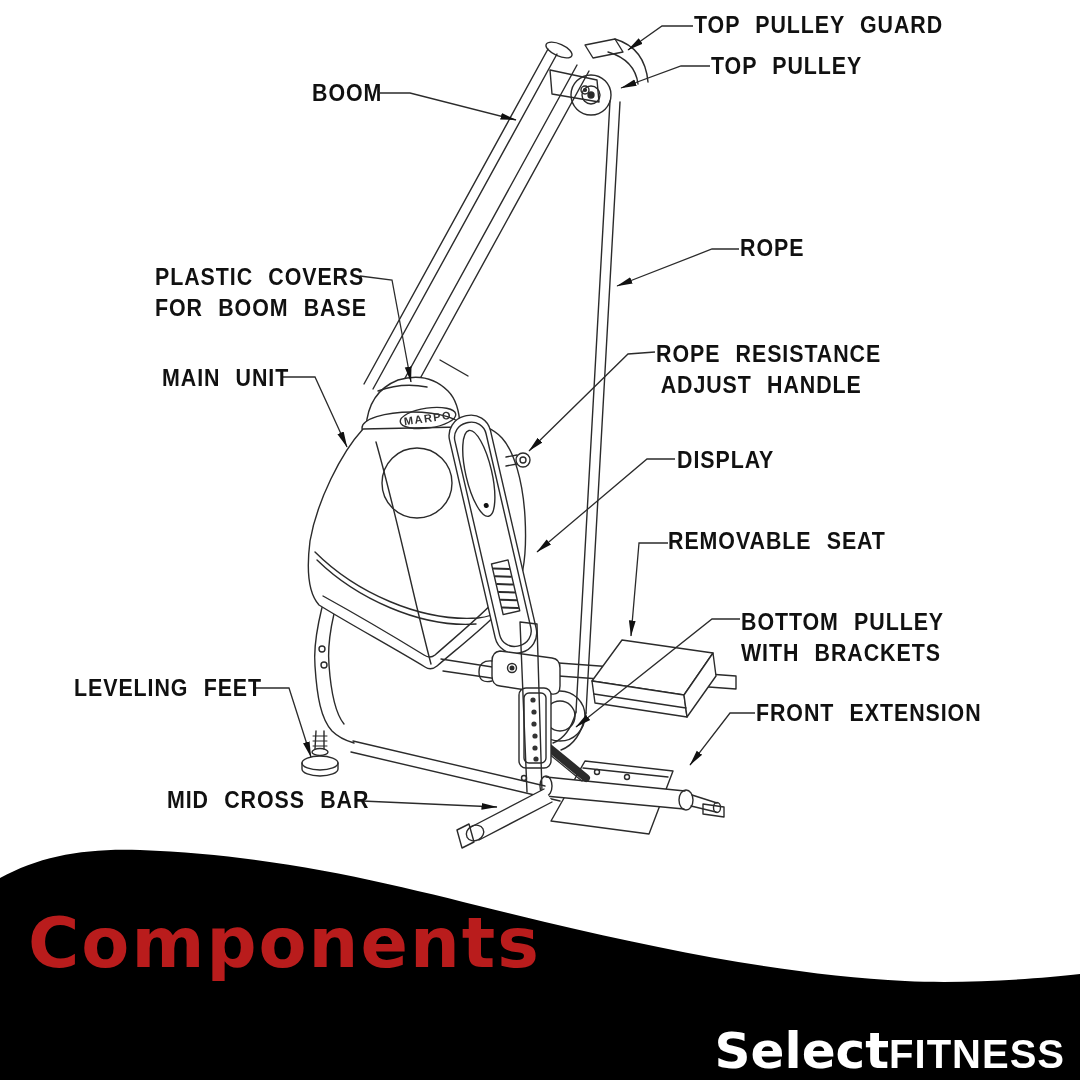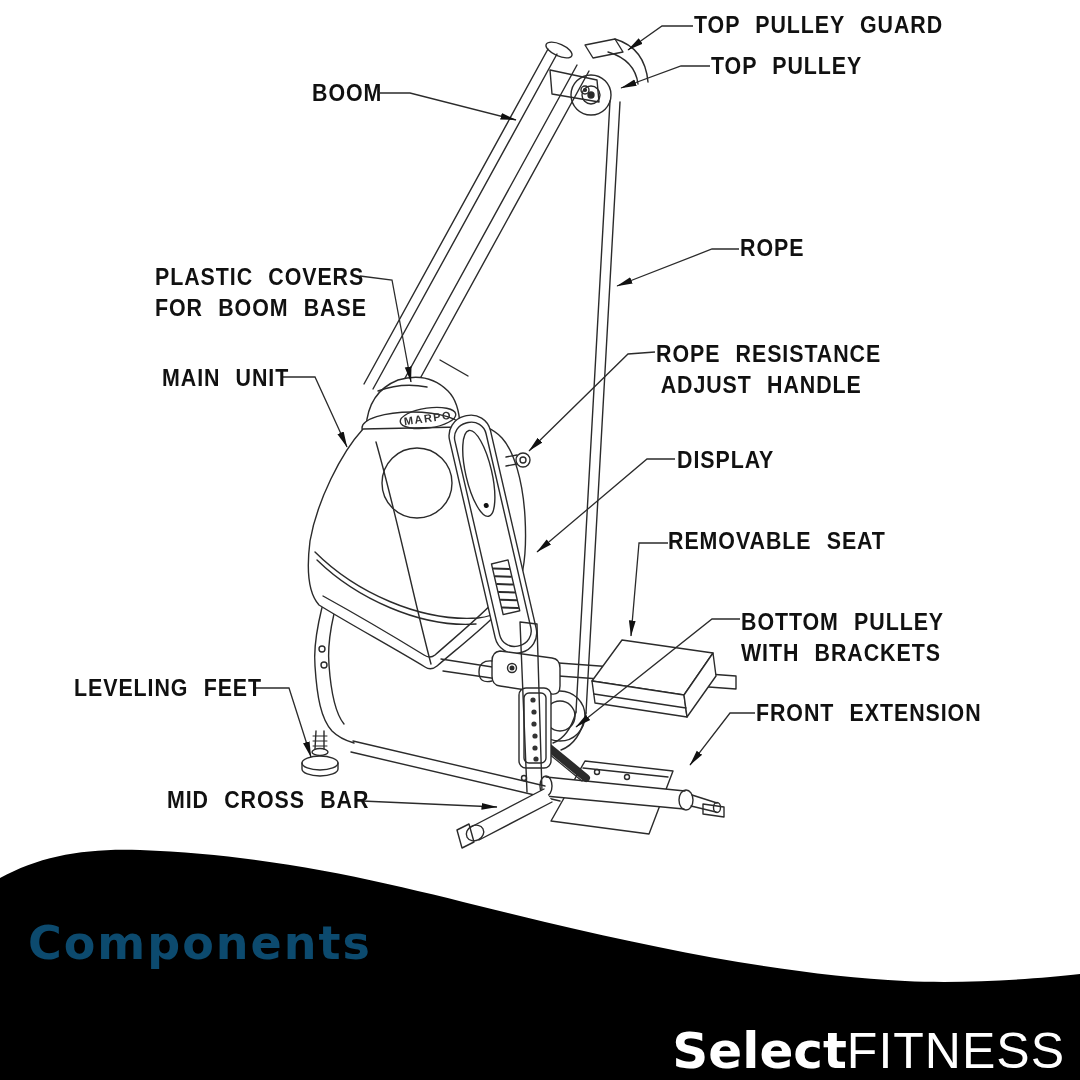--- a/index.html
+++ b/index.html
@@ -9,26 +9,26 @@
   svg.art{position:absolute;left:0;top:0;width:1080px;height:1080px;}
 
   
   .lbl{position:absolute;color:#111111;font-family:"Liberation Sans",sans-serif;
        font-weight:700;font-size:23px;line-height:24px;letter-spacing:1px;word-spacing:9px;
        white-space:nowrap;transform:scaleX(.93);transform-origin:left top;}
   .lbl.two{line-height:31px;}
   .lbl .ind{padding-left:5px;}
 
   
-  .banner-title{position:absolute;left:28px;top:906px;color:#0c4a6e;
+  .banner-title{position:absolute;left:28px;top:906px;color:#b91c1c;
        font-family:"DejaVu Sans","Liberation Sans",sans-serif;font-weight:bold;
-       font-size:46px;line-height:74px;letter-spacing:2px;white-space:nowrap;}
+       font-size:70px;line-height:74px;letter-spacing:2px;white-space:nowrap;}
   .brand{position:absolute;right:15px;bottom:4px;color:#ffffff;white-space:nowrap;line-height:1;}
   .brand .b{font-family:"DejaVu Sans","Liberation Sans",sans-serif;font-weight:bold;font-size:50px;margin-top:24px;}
-  .brand .l{font-family:"Liberation Sans",sans-serif;font-weight:400;font-size:50px;letter-spacing:1px;}
+  .brand .l{font-family:"Liberation Sans",sans-serif;font-weight:700;font-size:40px;letter-spacing:1px;}
 </style>
 </head>
 <body>
 
 <div class="stage">
 
   <svg class="art" viewBox="0 0 1080 1080">
     <defs>
       <marker id="ah" markerWidth="17" markerHeight="10" refX="15.5" refY="4.5" orient="auto" markerUnits="userSpaceOnUse">
         <path d="M0,1.1 L16,4.5 L0,7.9 Z" fill="#111"></path>

